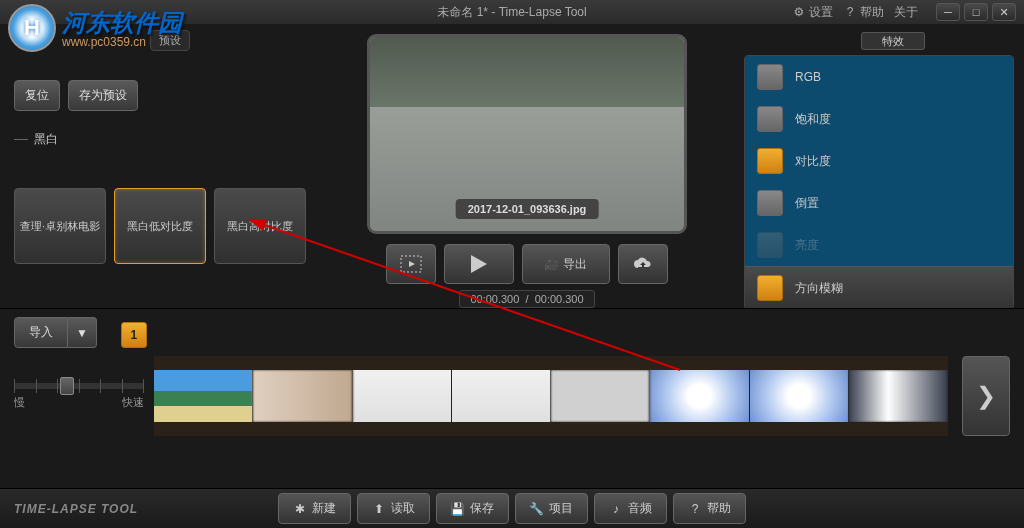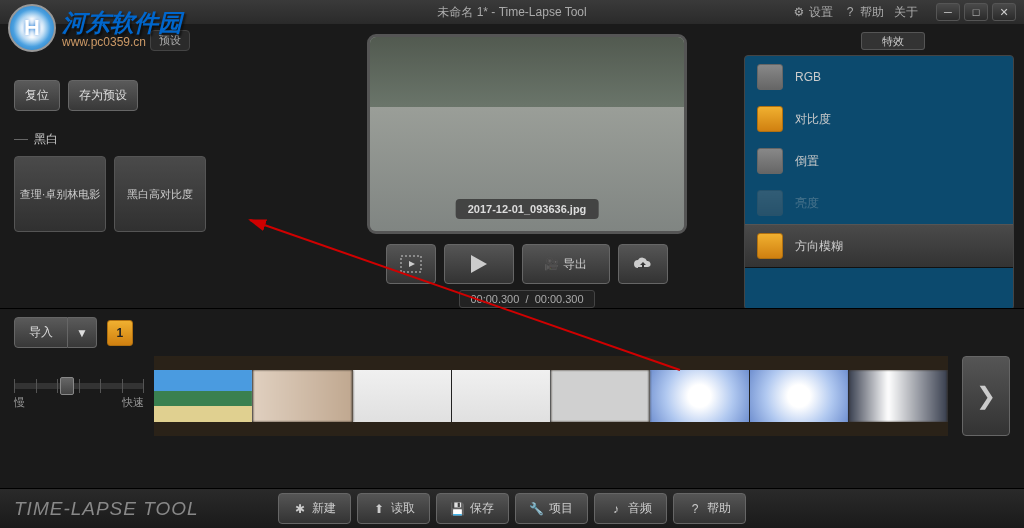--- a/index.html
+++ b/index.html
@@ -23,21 +23,21 @@
 .main { display: flex; height: calc(100% - 24px - 180px - 40px); padding-top: 10px; }
 
 
 .left-panel { width: 320px; padding: 0 14px; }
 .preset-row { display: flex; gap: 8px; align-items: flex-start; }
 .preset-hdr { border: 1px solid #444; border-radius: 4px; padding: 2px 8px; font-size: 11px; color: #aaa; background: #2a2a2a; }
 .btn-sm { background: linear-gradient(#5a5a5a,#383838); border: 1px solid #666; border-radius: 4px; color: #ddd; padding: 6px 10px; font-size: 12px; cursor: pointer; }
 .section-title { margin: 20px 0 8px; display: flex; align-items: center; gap: 6px; color: #ccc; font-size: 12px; }
 .section-title::before { content:""; width: 14px; height: 1px; background:#666; }
 .presets-grid { display: flex; gap: 8px; }
-.preset-card { width: 92px; height: 76px; background: linear-gradient(#4a4a4a,#303030); border: 1px solid #555; border-radius: 4px; display: flex; align-items: center; justify-content: center; text-align: center; font-size: 11px; color: #ccc; padding: 4px; cursor: pointer; }
+.preset-card { width: 92px; height: 76px; background: linear-gradient(#4a4a4a,#303030); border: 1px solid #555; border-radius: 4px; display: flex; align-items: center; justify-content: center; text-align: center; font-size: 11px; color: #ccc; padding: 4px; cursor: pointer; margin-top: 32px; }
 .preset-card.active { border: 1px solid #e0a030; box-shadow: inset 0 0 4px rgba(224,160,48,.4); }
 
 
 .center-panel { flex: 1; display: flex; flex-direction: column; align-items: center; }
 .preview { width: 320px; height: 240px; background: linear-gradient(180deg,#a0a8a0 0%,#b0b8b0 35%,#999 36%,#888 65%,#707070 100%); border: 3px solid #555; border-radius: 9px; position: relative; overflow: hidden; font-weight: bold; }
 .preview::before { content:""; position:absolute; top:0; left:0; right:0; height:70px; background: linear-gradient(180deg,#525a50,#6a756a);}
 .preview::after { content:""; position:absolute; top:70px; left:0; right:0; bottom:0; background: linear-gradient(180deg,#9a9e98,#808582);}
 .filename-badge { position: absolute; bottom: 12px; left: 50%; transform: translateX(-50%); background: rgba(60,60,60,.9); border-radius: 4px; padding: 4px 12px; color: #ddd; font-size: 11px; z-index: 2; }
 .play-controls { display: flex; gap: 8px; margin-top: 10px; }
 .ctrl-btn { width: 50px; height: 40px; background: linear-gradient(#555,#333); border: 1px solid #666; border-radius: 4px; color: #ccc; display: flex; align-items: center; justify-content: center; cursor: pointer; font-size: 16px; }
@@ -57,21 +57,21 @@
 .sw-orange { background: linear-gradient(#f0b030,#d08010); border-color: #b07010; }
 .effects-list::-webkit-scrollbar { width: 10px; }
 .effects-list::-webkit-scrollbar-track { background: #222; }
 .effects-list::-webkit-scrollbar-thumb { background: #555; border-radius: 4px; }
 
 
 .annotation-arrow { position: absolute; top: 160px; left: 230px; width: 460px; height: 220px; pointer-events: none; z-index: 5; }
 
 
 .timeline-area { position: absolute; bottom: 40px; left: 0; right: 0; height: 180px; padding: 8px 14px; background: #1a1a1a; border-top: 1px solid #000; }
-.tl-controls { display: flex; align-items: center; gap: 10px; margin-bottom: 8px; }
+.tl-controls { display: flex; align-items: flex-end; gap: 24px; margin-bottom: 8px; }
 .import-btn { display: flex; }
 .import-btn .btn-sm { border-radius: 4px 0 0 4px; padding: 6px 14px; }
 .import-btn .btn-sm.dd { border-radius: 0 4px 4px 0; border-left: none; padding: 6px 8px; }
 .seq-badge { width: 26px; height: 26px; background: linear-gradient(#f0b030,#d08010); border: 1px solid #b07010; border-radius: 3px; color: #222; font-weight: bold; display: flex; align-items: center; justify-content: center; }
 .tl-body { display: flex; align-items: center; gap: 10px; }
 .speed-slider { width: 130px; }
 .speed-track { height: 6px; background: #333; position: relative; border-radius: 2px; }
 .speed-ticks { display:flex; justify-content:space-between; position:absolute; top:-4px; left:0; right:0;}
 .speed-ticks span { width:1px; height:14px; background:#555;}
 .speed-handle { position: absolute; top: -6px; left: 35%; width: 14px; height: 18px; background: linear-gradient(#666,#444); border: 1px solid #888; border-radius: 2px; }
@@ -86,21 +86,21 @@
 .f3 { background: linear-gradient(#f0f0f0,#e0e0e0); }
 .f4 { background: linear-gradient(#f0f0f0,#e0e0e0); }
 .f5 { background: #d0d0d0; filter: blur(1px); }
 .f6 { background: radial-gradient(circle,#fff 20%,#b0c8f0 60%,#7090d0 100%); }
 .f7 { background: radial-gradient(circle,#fff 20%,#b0c8f0 60%,#7090d0 100%); }
 .f8 { background: linear-gradient(90deg,#3a4050,#fff 40%,#3a4050); filter: blur(1px); }
 .next-btn { width: 48px; height: 80px; background: linear-gradient(#555,#333); border: 1px solid #666; border-radius: 4px; color: #ccc; display: flex; align-items: center; justify-content: center; font-size: 24px; cursor: pointer; margin-left: 4px; }
 
 
 .footer { position: absolute; bottom: 0; left: 0; right: 0; height: 40px; background: linear-gradient(#2a2a2a,#1a1a1a); display: flex; align-items: center; padding: 0 14px; border-top: 1px solid #000; }
-.footer-logo { font-family: "Arial Black", sans-serif; font-style: italic; color: #888; font-size: 19px; letter-spacing: 1px; font-weight: normal; }
+.footer-logo { font-family: "Arial Black", sans-serif; font-style: italic; color: #888; font-size: 12px; letter-spacing: 1px; font-weight: bold; }
 .footer-btns { display: flex; gap: 6px; margin-left: auto; margin-right: auto; position: absolute; left: 50%; transform: translateX(-50%); }
 .footer-btn { background: linear-gradient(#555,#333); border: 1px solid #666; border-radius: 4px; color: #ccc; padding: 6px 14px; font-size: 12px; display: flex; align-items: center; gap: 5px; cursor: pointer; }
 .icon { display: inline-flex; width: 14px; height: 14px; align-items: center; justify-content: center; }
 </style>
 </head>
 <body>
 
 <div class="header">
   <div class="logo-area">
     <div class="logo-circle">
@@ -140,20 +140,21 @@
     </div>
     <div class="preset-row" style="margin-top:20px;">
       <button class="btn-sm">复位</button>
       <button class="btn-sm">存为预设</button>
     </div>
     <div class="section-title">
         <span>黑白</span>
       </div>
     <div class="presets-grid">
       <div class="preset-card">查理·卓别林电影</div>
+      <div class="preset-card active">黑白低对比度</div>
       <div class="preset-card">黑白高对比度</div>
     </div>
   </div>
 
   <div class="center-panel">
     <div class="preview">
       <div class="filename-badge">2017-12-01_093636.jpg</div>
     </div>
     <div class="play-controls">
       <button class="ctrl-btn">
@@ -182,20 +183,24 @@
       <span>00:00.300</span> &nbsp;/&nbsp; <span>00:00.300</span>
     </div>
   </div>
 
   <div class="right-panel">
     <div class="effects-hdr"><span>特效</span></div>
     <div class="effects-list">
       <div class="effect-item">
           <div class="effect-swatch sw-grey"></div>
           <span>RGB</span>
+        </div>
+      <div class="effect-item">
+          <div class="effect-swatch sw-grey"></div>
+          <span>饱和度</span>
         </div>
       <div class="effect-item">
           <div class="effect-swatch sw-orange"></div>
           <span>对比度</span>
         </div>
       <div class="effect-item">
           <div class="effect-swatch sw-grey"></div>
           <span>倒置</span>
         </div>
       <div class="effect-item" style="opacity:.3;">

